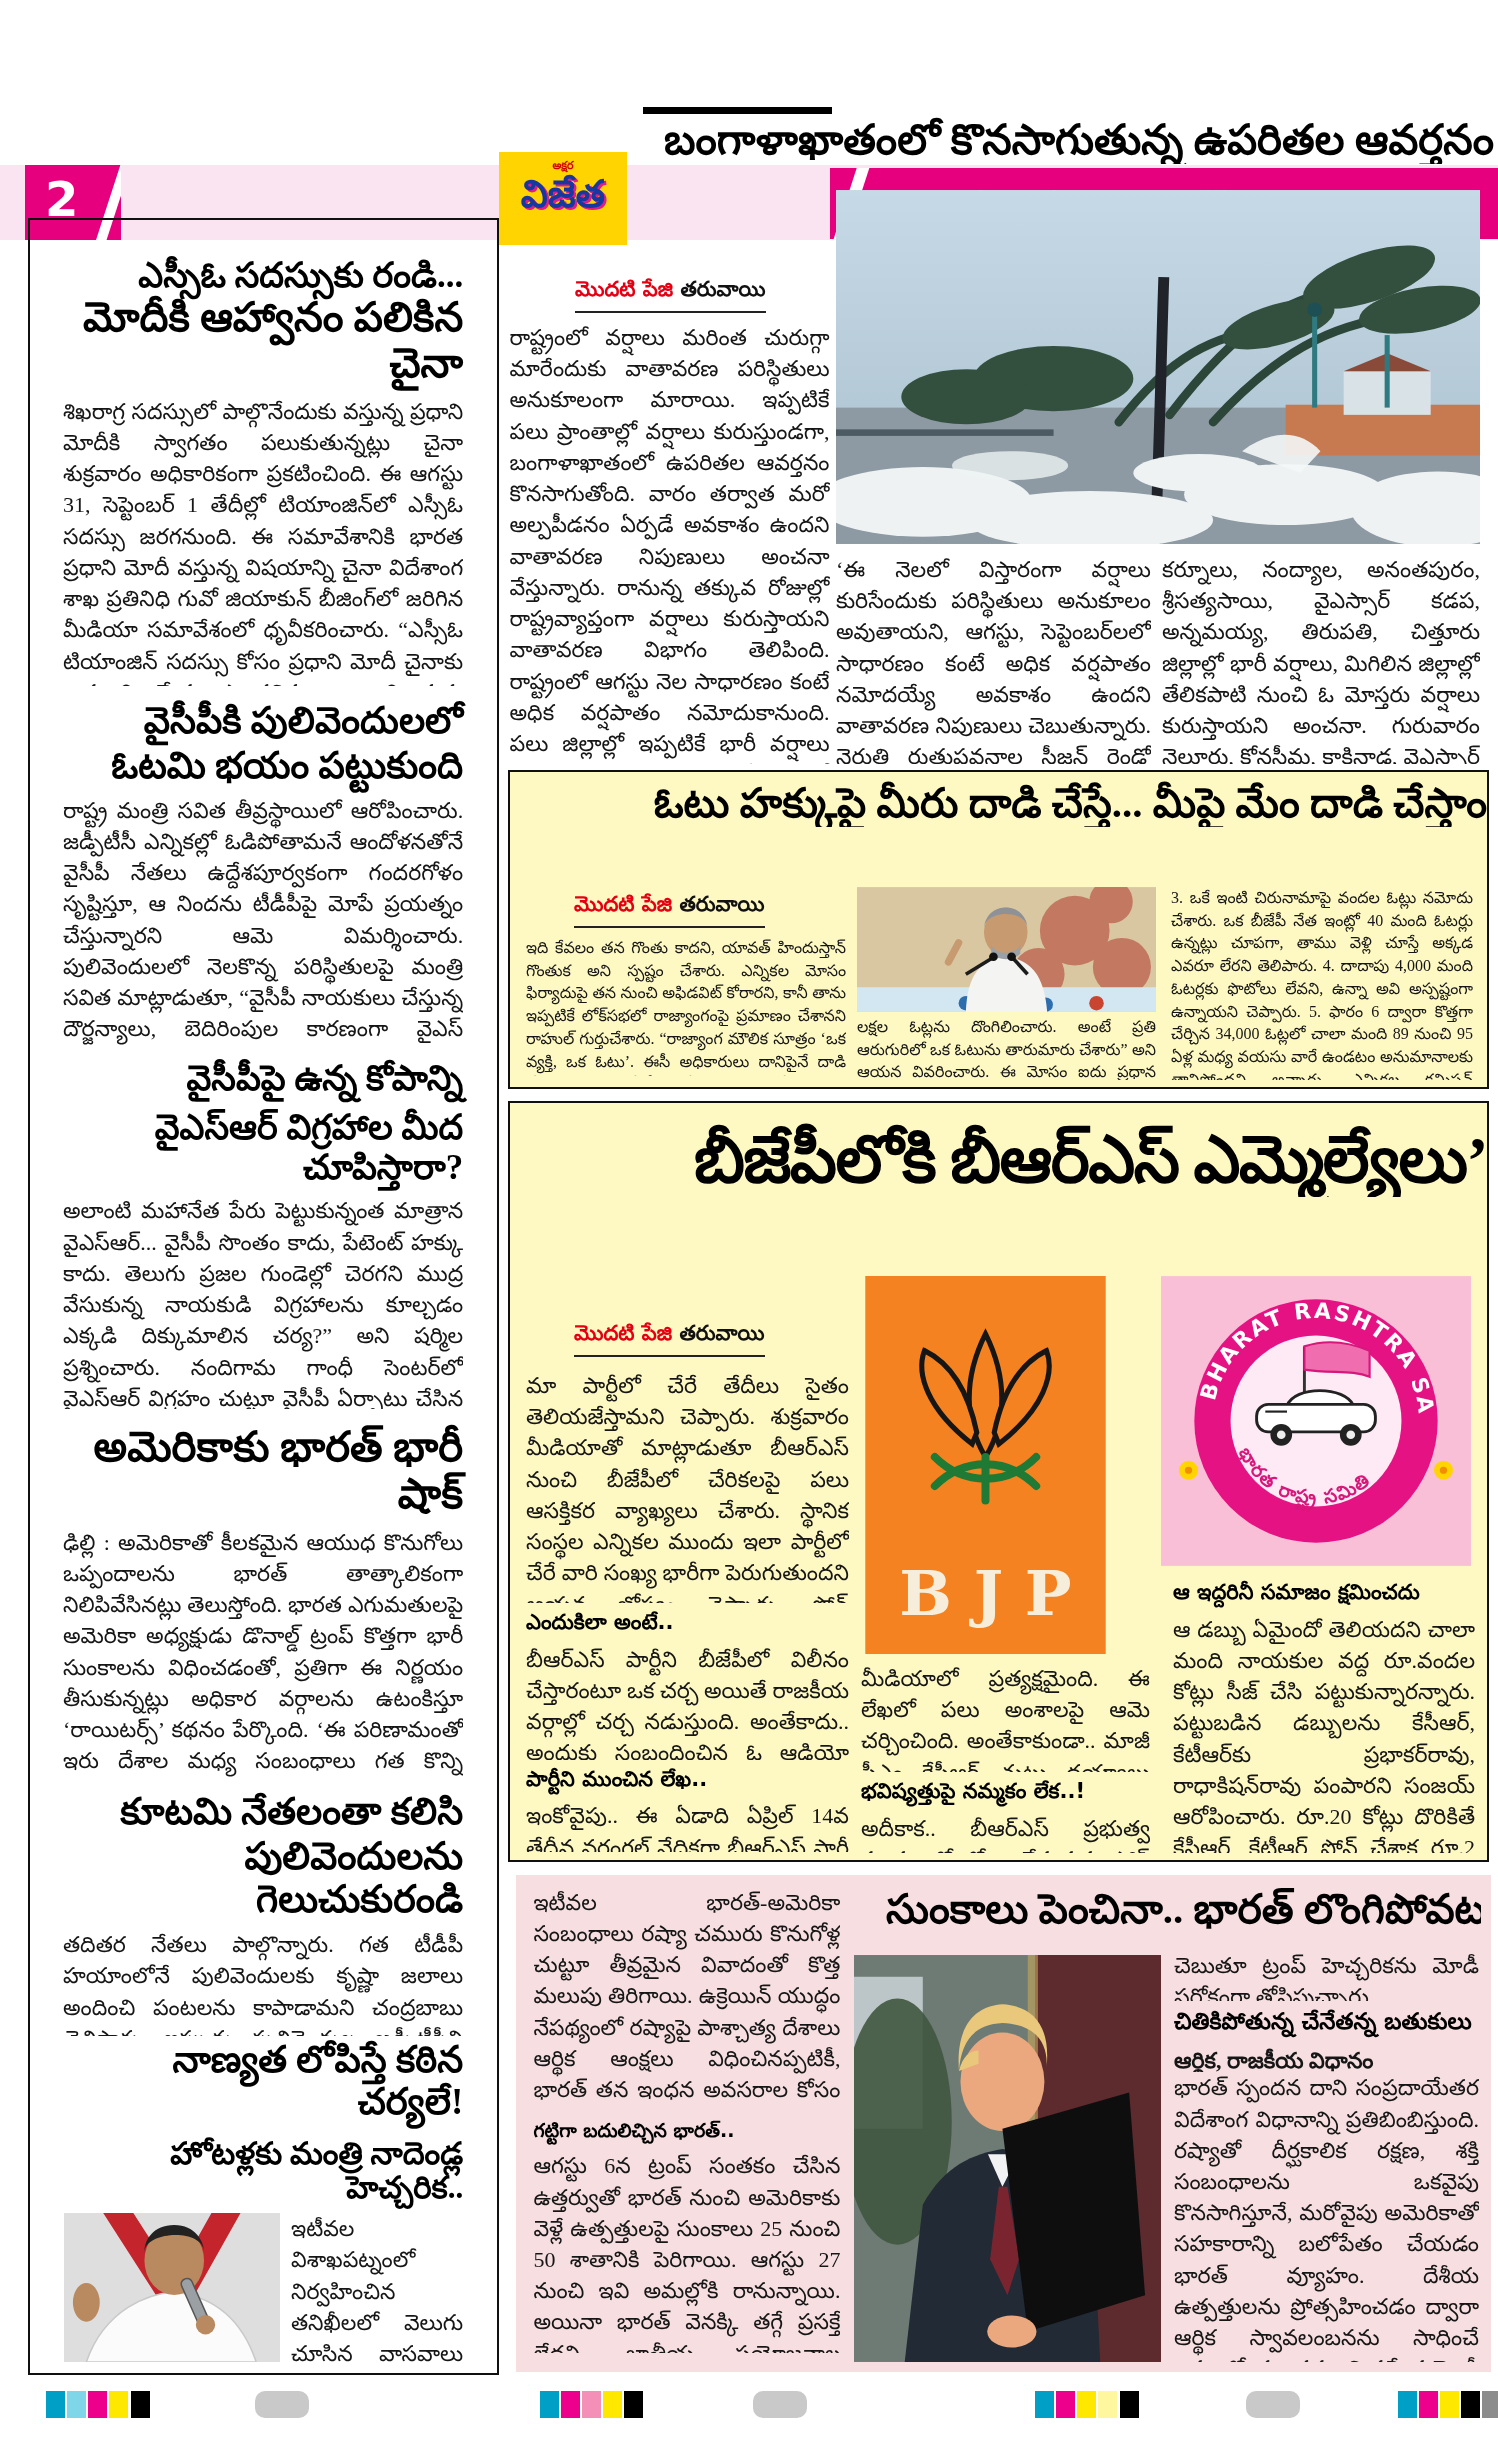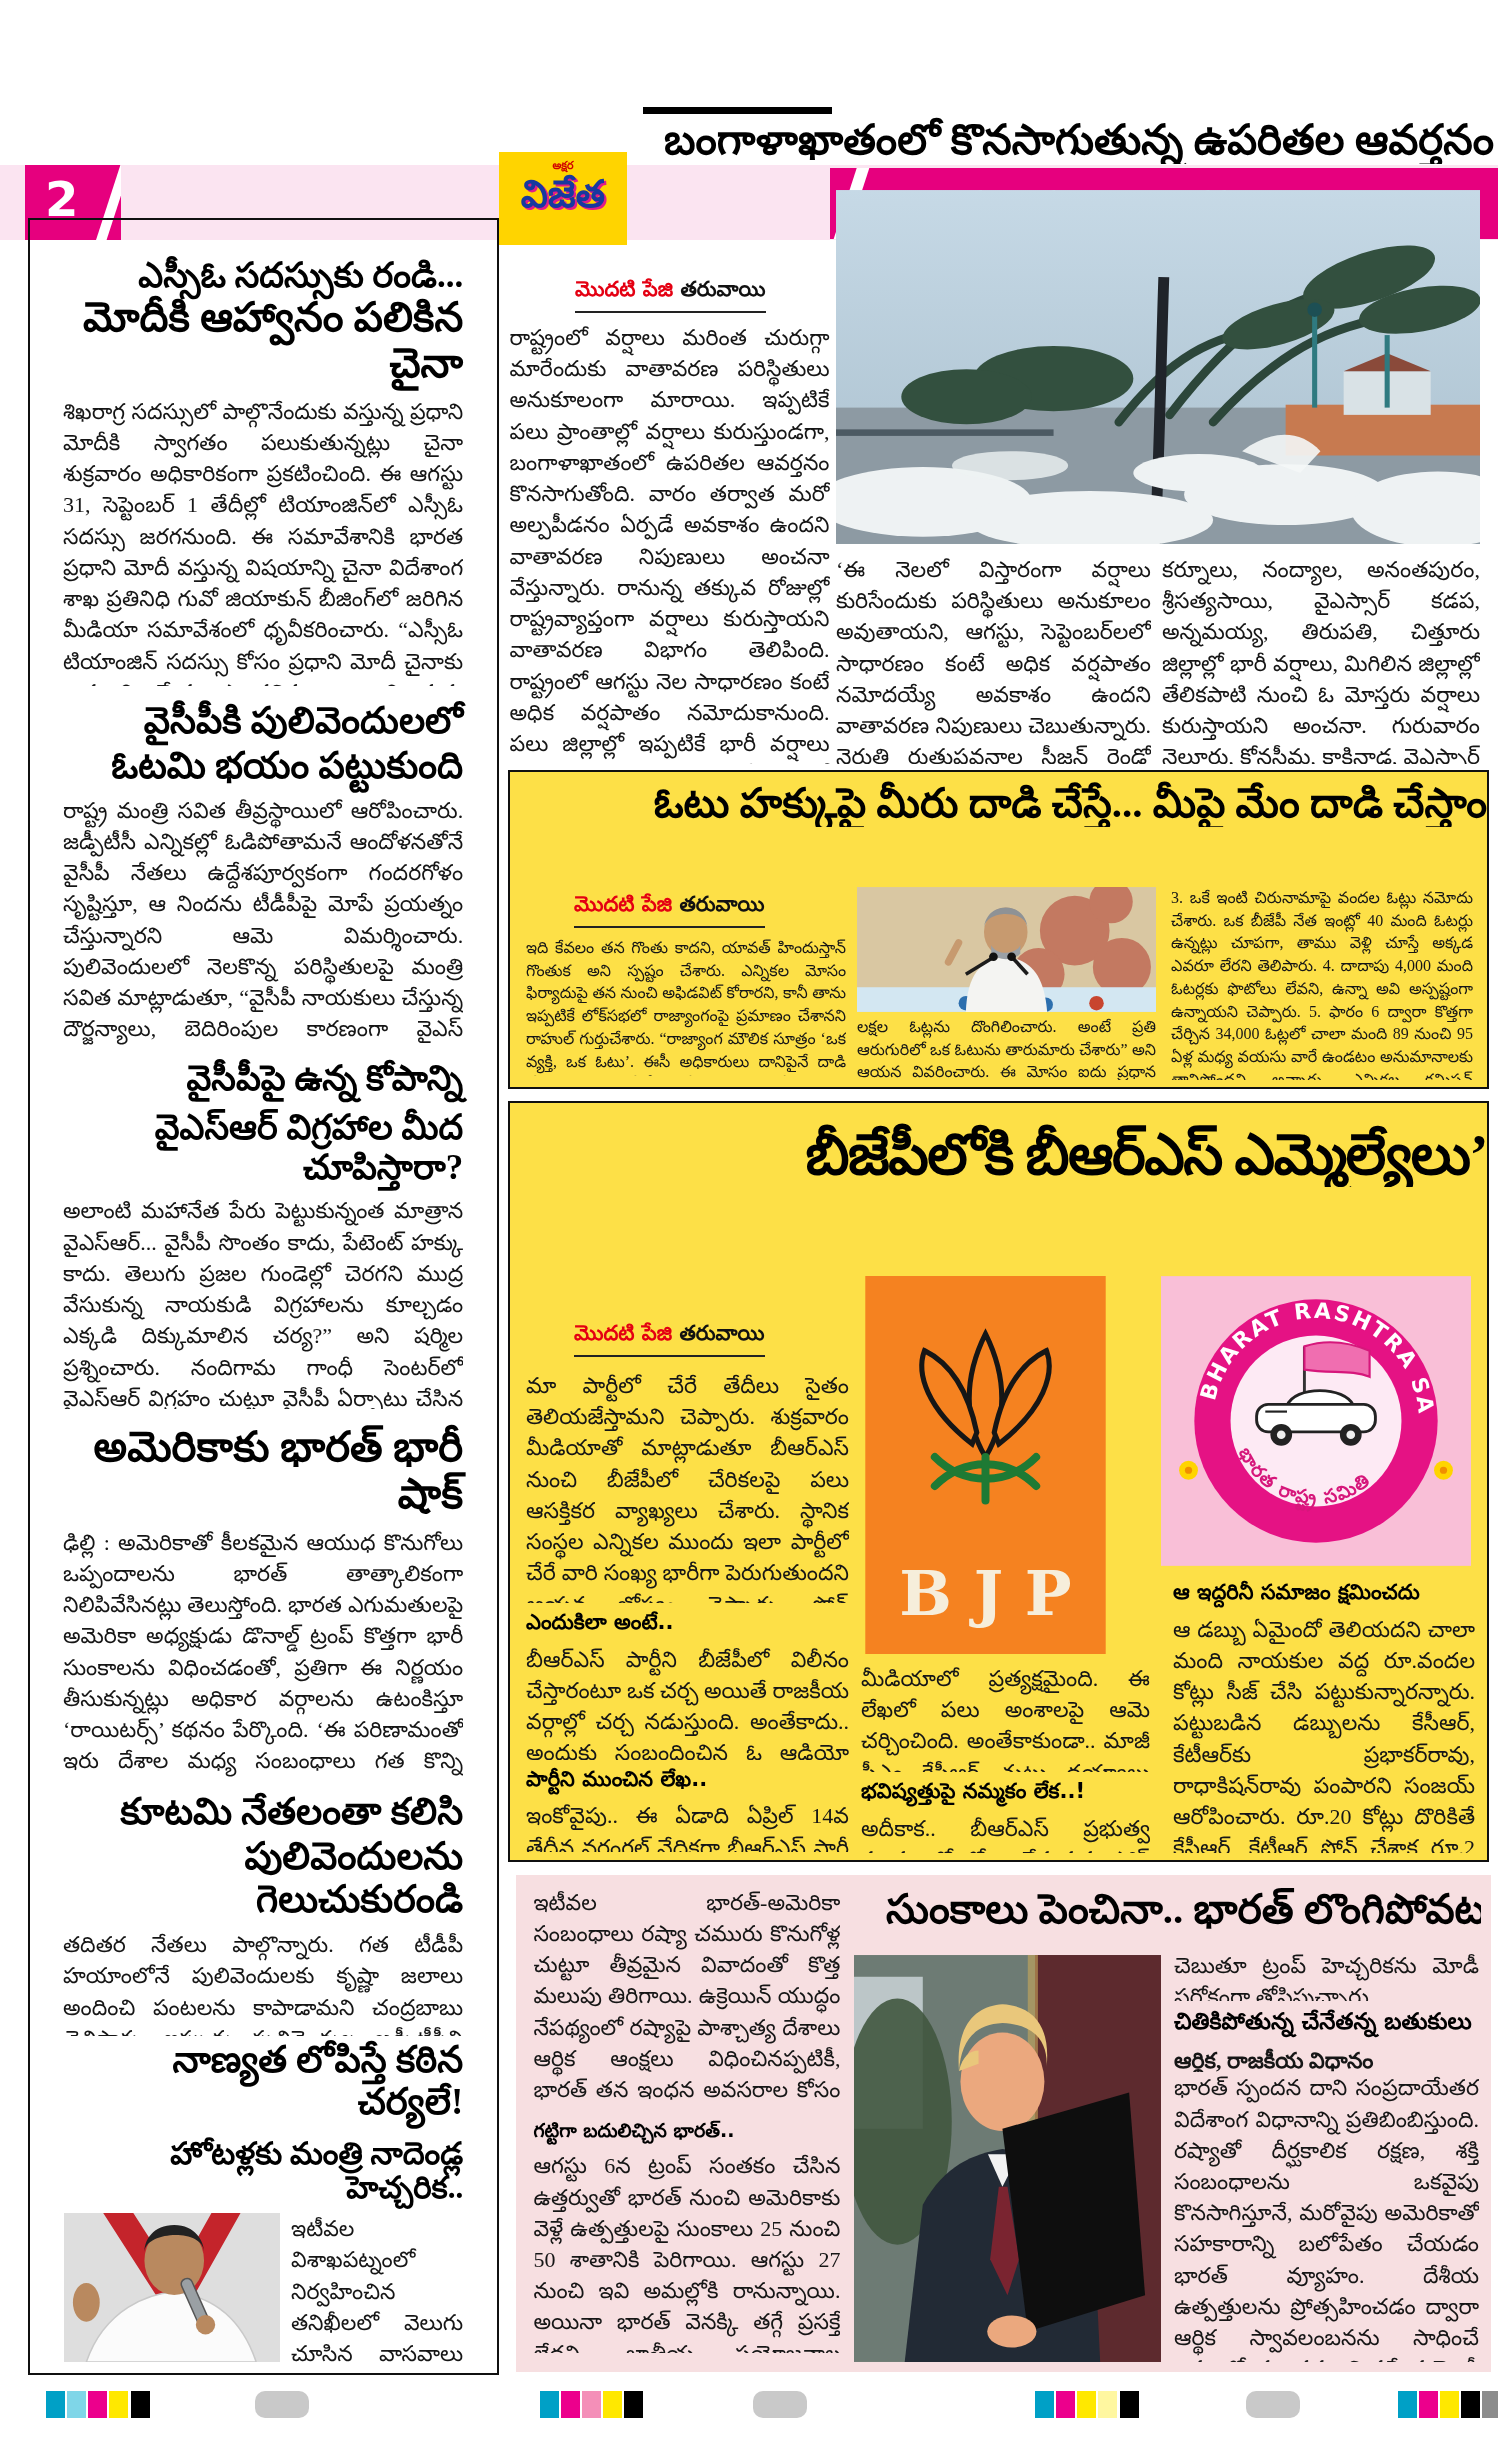--- a/index.html
+++ b/index.html
@@ -2,21 +2,21 @@
 <html style="font-size:11.6px"><head>
 <meta charset="utf-8">
 <style>
   html,body{margin:0;padding:0;background:#e8e8e8;}
   #page{position:relative;width:1499px;height:2462px;background:#ffffff;overflow:hidden;
         font-family:"Liberation Serif",serif;color:#141414;}
   .abs{position:absolute;}
   .bodytxt{font-size:22px;line-height:1.42;text-align:justify;overflow:hidden;color:#161616;}
   .head{font-family:Liberation Serif, serif;font-weight:bold;color:#000;text-align:right;line-height:1.12;}
   .nowrap{white-space:nowrap;overflow:hidden;}
-  .box{border:2.9px solid #101010;background:#fde047;}
+  .box{border:2.9px solid #101010;background:#fef9c3;}
   .contlabel{font-family:"DejaVu Sans",sans-serif;font-weight:bold;font-size:21px;
              border-bottom:2.2px solid #222;padding-bottom:5px;display:inline-block;white-space:nowrap;}
   .contred{color:#e40012;} .contblk{color:#111;}
   .subhead{font-family:"DejaVu Sans",sans-serif;font-weight:bold;font-size:21px;color:#000;margin:7.3px 0 4.4px 0;white-space:nowrap;overflow:hidden;}
   
   .hdrstrip{left:0;top:165px;width:1499px;height:75px;background:#fbe4f1;}
   .pagenum{left:25px;top:165px;width:96px;height:75px;background:#e6007e;overflow:hidden;}
   .pagenum span{position:absolute;left:20px;top:5.8px;color:#fff;font:bold 48px "DejaVu Sans",sans-serif;}
   .pagenum i{position:absolute;right:4.4px;top:-8.7px;width:10px;height:102px;background:#fff;transform:rotate(18deg);}
   .logobox{left:499px;top:152px;width:128px;height:93px;background:#ffd400;text-align:center;overflow:hidden;}
@@ -182,21 +182,21 @@
       <line x1="150" y1="120" x2="186" y2="98" stroke="#1c1c1c" stroke-width="5"></line>
       <line x1="235" y1="120" x2="215" y2="98" stroke="#1c1c1c" stroke-width="5"></line>
       <circle cx="188" cy="96" r="6" fill="#111"></circle>
         <circle cx="213" cy="96" r="6" fill="#111"></circle>
     </svg>
     <div class="bodytxt abs" style="left:347px;top:244px;width:299px;height:64px;font-size:16px">లక్షల ఓట్లను దొంగిలించారు. అంటే ప్రతి ఆరుగురిలో ఒక ఓటును తారుమారు చేశారు” అని ఆయన వివరించారు. ఈ మోసం ఐదు ప్రధాన పద్ధతుల్లో జరిగిందని రాహుల్ ఆరోపించారు. 1. సుమారు 12,000 మంది నకిలీ ఓటర్లు ఇదారు పోలింగ్ బూత్‌లలో ఓటు వేశారు. 2. దాదాపు 40,000 ఓట్లను నకిలీ ఐడీలతో నమోదు చేశారు.</div>
     <div class="bodytxt abs" style="left:661px;top:115px;width:302px;height:193px;font-size:16px">3. ఒకే ఇంటి చిరునామాపై వందల ఓట్లు నమోదు చేశారు. ఒక బీజేపీ నేత ఇంట్లో 40 మంది ఓటర్లు ఉన్నట్లు చూపగా, తాము వెళ్లి చూస్తే అక్కడ ఎవరూ లేరని తెలిపారు. 4. దాదాపు 4,000 మంది ఓటర్లకు ఫొటోలు లేవని, ఉన్నా అవి అస్పష్టంగా ఉన్నాయని చెప్పారు. 5. ఫారం 6 ద్వారా కొత్తగా చేర్చిన 34,000 ఓట్లలో చాలా మంది 89 నుంచి 95 ఏళ్ల మధ్య వయసు వారే ఉండటం అనుమానాలకు తావిస్తోందని అన్నారు. ఎన్నికల కమిషన్ రాజ్యాంగం కోసం పనిచేయాలి కానీ, బీజేపీ కోసం కాదని రాహుల్ గాంధీ హితవు పలికారు. దేశవ్యాప్త ఎలక్ట్రానిక్ ఓటర్ల జాబితాను, పోలింగ్ వీడియో రికార్డింగ్‌లను విడుదల చేస్తే, ఈ మోసం కేవలం కర్ణాటకకే పరిమితం కాలేదని, దేశవ్యాప్తంగా జరిగిందని నిరూపిస్తామని ఆయన సవాల్ విసిరారు. ఈ పోరాటంలో తాను ఒంటరి కాదని, దేశంలోని ప్రతిపక్షాలన్నీ ఇదే ప్రశ్నను లేవనెత్తుతున్నాయని, ఈసీ వెంటనే డేటాను విడుదల చేయాలని రాహుల్ డిమాండ్ చేశారు.</div>
   </div>
 
   <div class="abs box" style="left:508px;top:1101px;width:977px;height:757px;overflow:hidden">
-    <div class="head nowrap" style="position:absolute;left:0;top:20px;width:977px;font-size:57px;letter-spacing:-1.5px">బీజేపీలోకి బీఆర్ఎస్ ఎమ్మెల్యేలు’</div>
+    <div class="head nowrap" style="position:absolute;left:0;top:20px;width:977px;font-size:66px;letter-spacing:-1.5px">బీజేపీలోకి బీఆర్ఎస్ ఎమ్మెల్యేలు’</div>
     <div class="abs" style="left:64px;top:218px">
       <span class="contlabel"><span class="contred">మొదటి పేజి</span> <span class="contblk">తరువాయి</span></span>
     </div>
     <div class="abs" style="left:16px;top:267px;width:323px;height:482px;overflow:hidden">
       <div class="bodytxt" style="height:233px">మా పార్టీలో చేరే తేదీలు సైతం తెలియజేస్తామని చెప్పారు. శుక్రవారం మీడియాతో మాట్లాడుతూ బీఆర్ఎస్ నుంచి బీజేపీలో చేరికలపై పలు ఆసక్తికర వ్యాఖ్యలు చేశారు. స్థానిక సంస్థల ఎన్నికల ముందు ఇలా పార్టీలో చేరే వారి సంఖ్య భారీగా పెరుగుతుందని ఆయన జోస్యం చెప్పారు. ఫోన్ ట్యాపింగ్ కేసును సీబీఐకి అప్పగిస్తేనే అసలు దోషులు బయటకు వస్తారని ఆయన అభిప్రాయపడ్డారు. ఓటమి భయంతోనే ముఖ్యమంత్రి రేవంత్ రెడ్డి స్థానిక సంస్థల ఎన్నికలకు వెళ్లడం లేదన్నారు. అయితే ఓటర్ల జాబితా అంశంపై కాంగ్రెస్ పార్టీ అగ్రనేత రాహుల్ గాంధీ చేసిన వ్యాఖ్యలు ఆయన అసహనానికి పరాకాష్టగా తెలంగాణ బీజేపీ చీఫ్ అభివర్ణించారు. బీసీల మీద ప్రేమ.. సీఎం రేవంత్ రెడ్డికి కొత్తగా వచ్చిందంటూ వ్యంగ్యంగా వ్యాఖ్యానించారు.</div>
       <div class="subhead">ఎందుకిలా అంటే..</div>
       <div class="bodytxt" style="height:116px">బీఆర్ఎస్ పార్టీని బీజేపీలో విలీనం చేస్తారంటూ ఒక చర్చ అయితే రాజకీయ వర్గాల్లో చర్చ నడుస్తుంది. అంతేకాదు.. అందుకు సంబంధించిన ఓ ఆడియో సైతం సోషల్ మీడియాలో వైరల్‌గా మారింది. సరిగ్గా అలాంటి వేళ.. బీఆర్ఎస్ పార్టీకి చెందిన ఇద్దరు మాజీ ఎమ్మెల్యేలు గువ్వల బాలరాజు, అబ్రహం.. ఇప్పటికే ఆ పార్టీకి గుడ్ బై చెప్పారు. వారిద్దరు బీజేపీలో చేరేందుకు ముహూర్తం ఖరారైనట్లు తెలుస్తోంది.</div>
       <div class="subhead">పార్టీని ముంచిన లేఖ..</div>
       <div class="bodytxt" style="height:75px">ఇంకోవైపు.. ఈ ఏడాది ఏప్రిల్ 14వ తేదీన వరంగల్ వేదికగా బీఆర్ఎస్ పార్టీ 25 ఏళ్ల వార్షికోత్సవ సభను నిర్వహించారు. ఈ సభ సక్సెస్ అయింది. ఆ కొద్ది రోజులకే తన తండ్రి, బీఆర్ఎస్ చీఫ్ కేసీఆర్‌కు ఆయన కుమార్తె, ఎమ్మెల్సీ కవిత రాసిన లేఖ సోషల్</div>
     </div>

